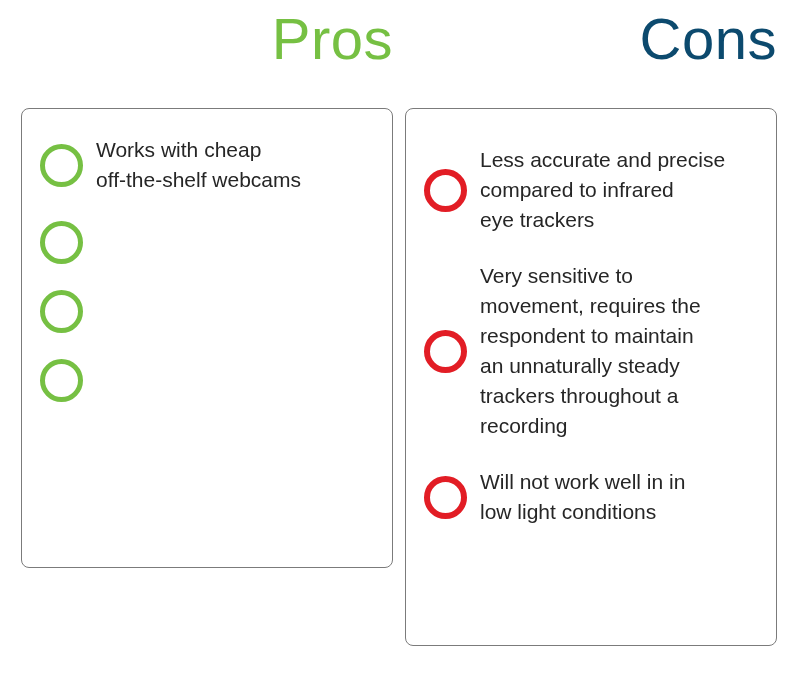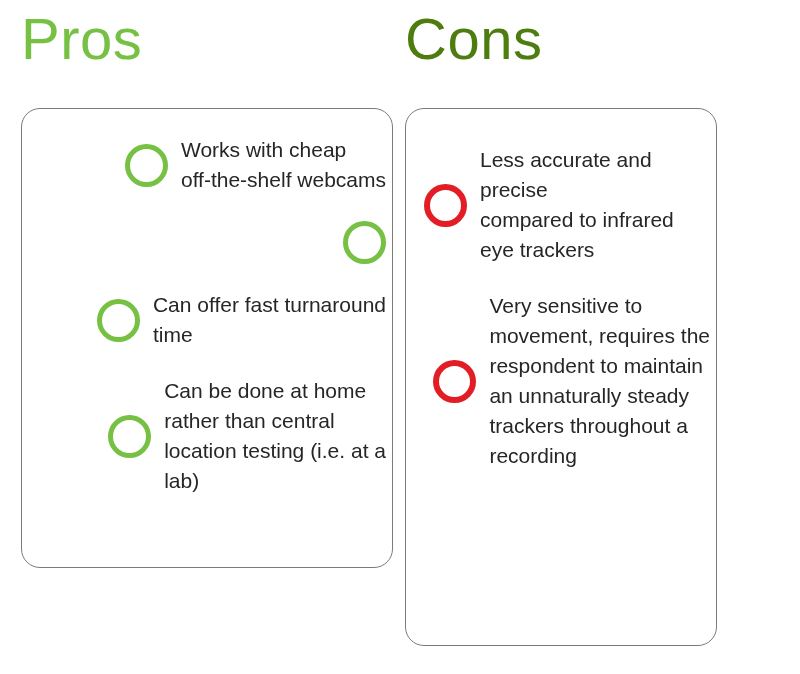--- a/index.html
+++ b/index.html
@@ -12,56 +12,55 @@
     width: 800px;
     height: 674px;
     background: #ffffff;
     font-family: "Liberation Sans", sans-serif;
     overflow: hidden;
   }
   .title {
     position: absolute;
     top: 6px;
     width: 372px;
-    text-align: left;
+    text-align: right;
     font-size: 58px;
     line-height: 66px;
     font-weight: 300;
     letter-spacing: 0.5px;
   }
   .pros-title {
     left: 21px;
     color: #76c043;
   }
   .cons-title {
     left: 405px;
-    color: #4d7c0f;
+    color: #0c4a6e;
   }
   .panel {
     position: absolute;
     box-sizing: border-box;
     border: 1.5px solid #7b7b7b;
-    border-radius: 19px;
+    border-radius: 8px;
     background: transparent;
     display: flex;
     flex-direction: column;
-    align-items: flex-end;
   }
   .pros-panel {
     left: 21px;
     top: 108px;
     width: 372px;
     height: 460px;
     padding: 26px 6px 0 18px;
     gap: 26px;
   }
   .cons-panel {
     left: 405px;
     top: 108px;
-    width: 312px;
+    width: 372px;
     height: 538px;
     padding: 36px 6px 0 18px;
     gap: 26px;
   }
   .item {
     display: flex;
     align-items: center;
     gap: 13px;
   }
   .ring {
@@ -98,43 +97,42 @@
     <div class="item">
       <span class="ring green"></span>
       <span class="item-text">Works with cheap
 off-the-shelf webcams</span>
     </div>
     <div class="item">
       <span class="ring green"></span>
     </div>
     <div class="item">
       <span class="ring green"></span>
-      <span class="item-text">Can offer fast turnaround
-time</span>
     </div>
     <div class="item">
       <span class="ring green"></span>
-      <span class="item-text">Can be done at home
-rather than central
-location testing (i.e. at a
-lab)</span>
     </div>
   </div>
 
   <div class="panel cons-panel">
     <div class="item">
       <span class="ring red"></span>
       <span class="item-text">Less accurate and precise
 compared to infrared
 eye trackers</span>
     </div>
     <div class="item">
       <span class="ring red"></span>
       <span class="item-text">Very sensitive to
 movement, requires the
 respondent to maintain
 an unnaturally steady
 trackers throughout a
 recording</span>
     </div>
+    <div class="item">
+      <span class="ring red"></span>
+      <span class="item-text">Will not work well in in
+low light conditions</span>
+    </div>
   </div>
 
 </div>
 
 </body></html>

